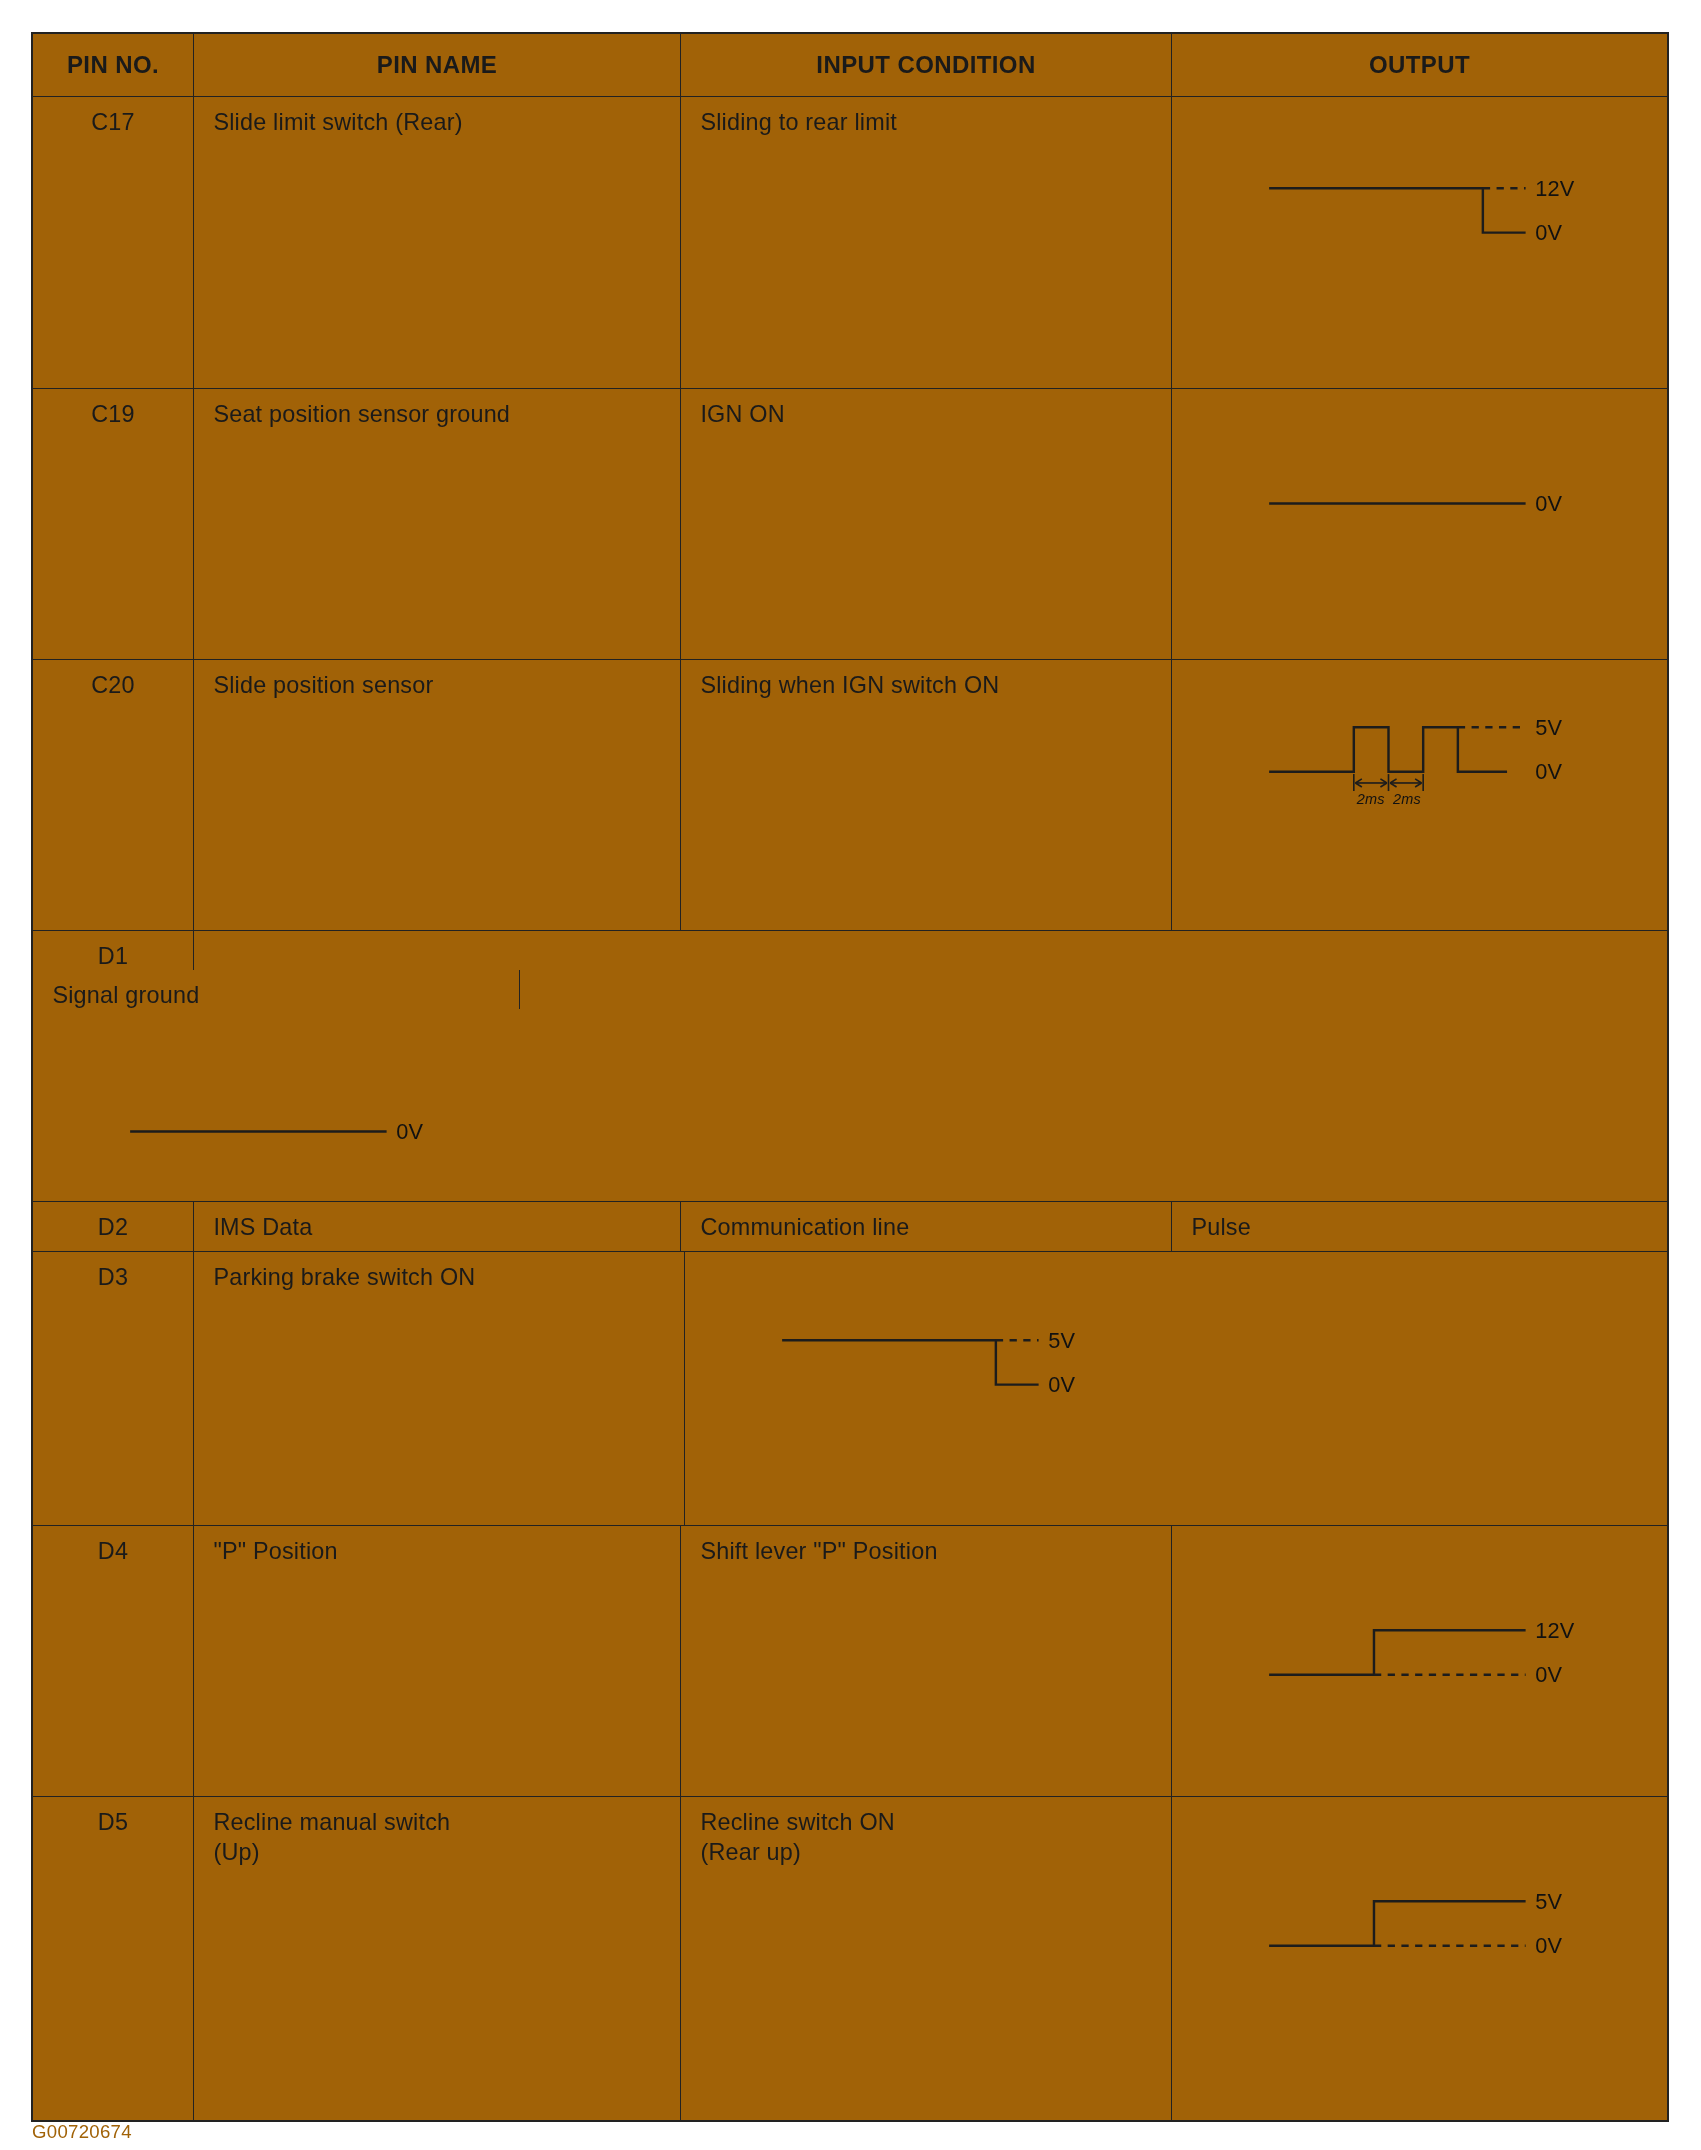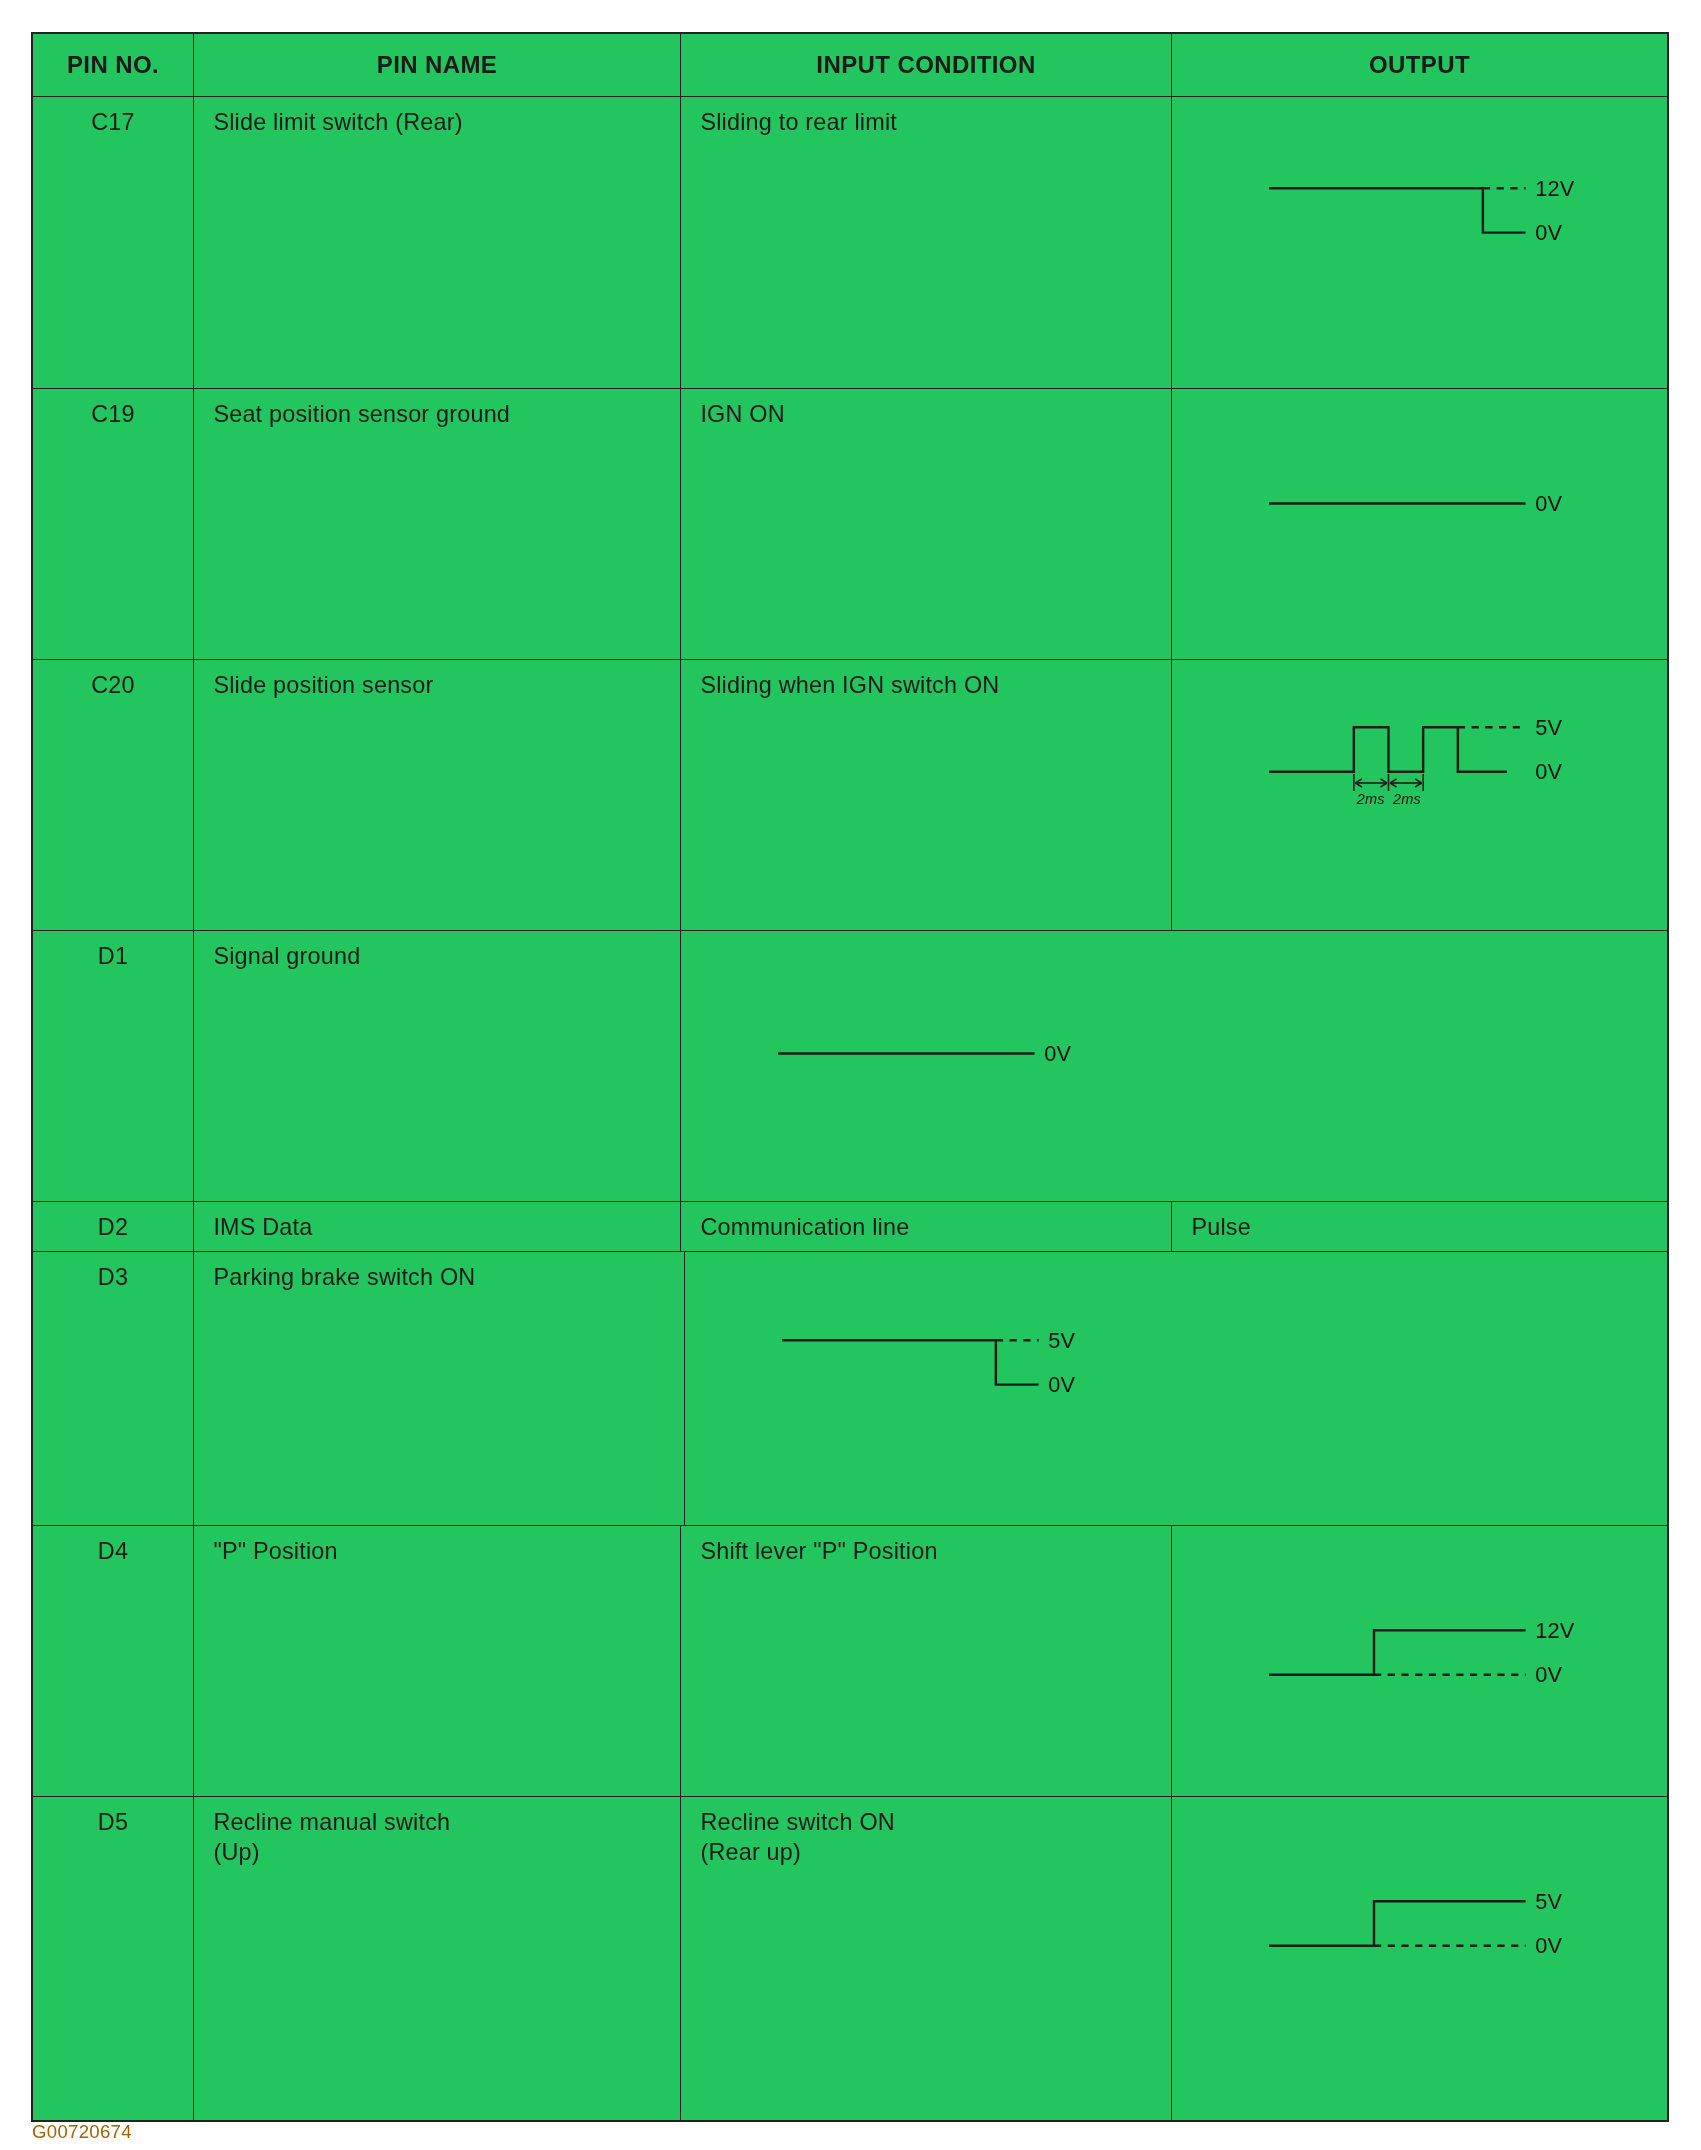--- a/index.html
+++ b/index.html
@@ -4,42 +4,42 @@
 <style>
   * { box-sizing: border-box; }
   html,body { margin:0; padding:0; }
   body {
     width:1701px; height:2151px; background:#ffffff; position:relative;
     font-family:"Liberation Sans","DejaVu Sans",sans-serif;
     color:#1a1a1a; overflow:hidden;
   }
   .pintable {
     position:absolute; left:31px; top:32px; width:1638px;
-    border:2.4px solid #222; background:#22c55e;
+    border:2.4px solid #222; background:#a16207;
   }
   .trow { display:flex; border-bottom:1.6px solid #222; }
   .trow:last-child { border-bottom:none; }
   .cell { border-right:1.6px solid #222; overflow:hidden; font-size:23.4px; letter-spacing:0.2px; }
   .cell:last-child { border-right:none; }
   .c-pin  { width:161px; text-align:center; padding-top:12px; }
   .c-name { width:487px; padding:12px 11.3px 0 19.4px; }
   .c-cond { width:491px; padding:12px 11.3px 0 19.4px; }
   .c-out  { flex:1; }
   .line2 { margin-top:3.2px; }
   
   .hrow { height:63px; }
   .hrow .cell {
     display:flex; align-items:center; justify-content:center;
     font-weight:bold; font-size:24px; padding:0; letter-spacing:0.4px;
   }
   
   .r0 { height:292px; }
   .r1 { height:271px; }
   .r2 { height:271px; }
-  .r3 { height:271px; }
+  .r3 { height:271px;flex-direction:column; }
   .r4 { height:50px;  }
   .r5 { height:274px; }
   .r6 { height:271px; }
   .r7 { height:323px; }
   
   .wave { display:block; }
   .w0 { margin:63px 0 0 81px; }
   .w1 { margin:58px 0 0 81px; }
   .w2 { margin:31px 0 0 81px; }
   .w3 { margin:66px 0 0 81px; }

